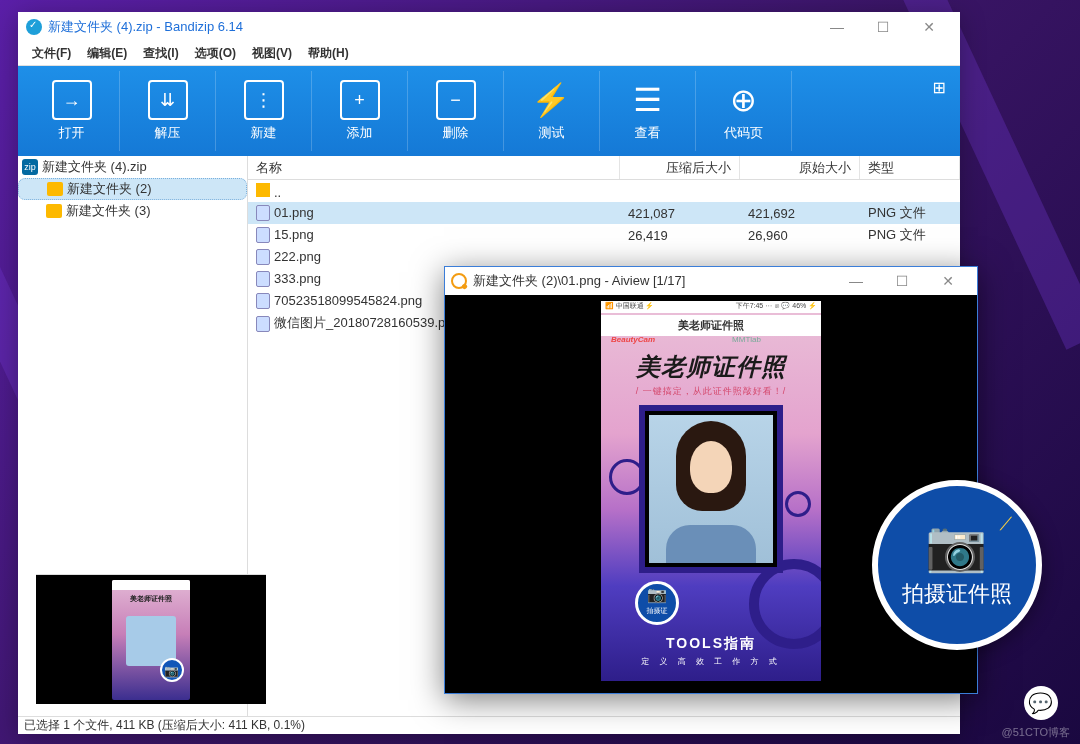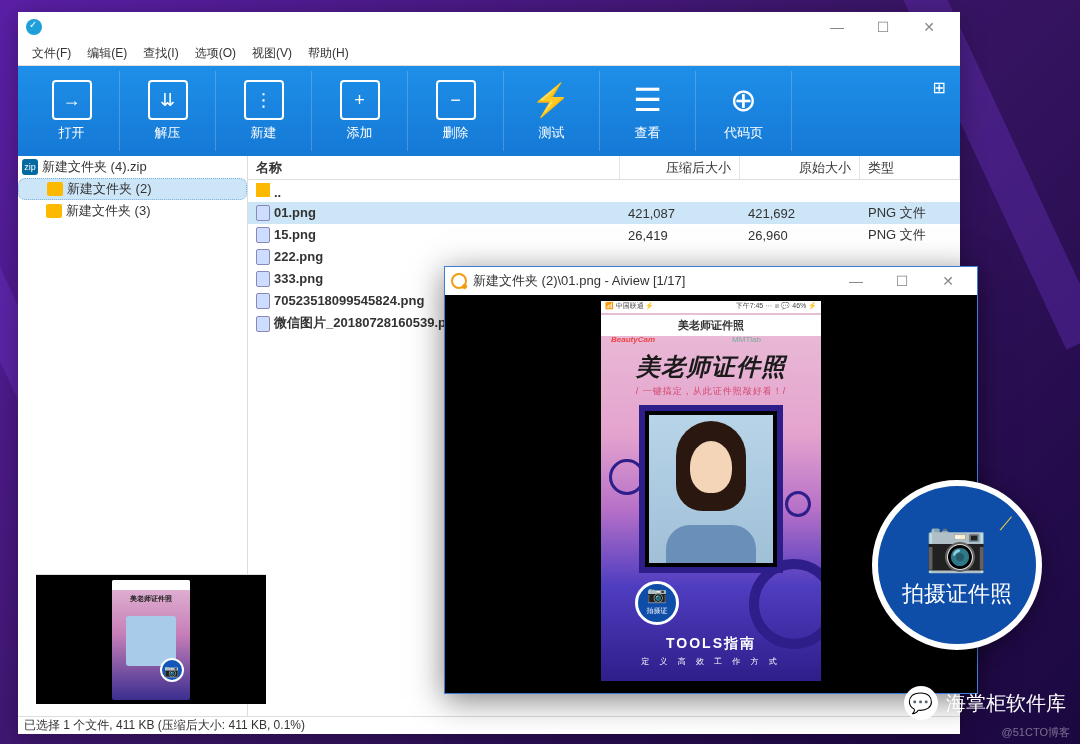--- a/index.html
+++ b/index.html
@@ -6,39 +6,39 @@
 body { width:1080px; height:744px; background:linear-gradient(135deg,#5b1fa8 0%,#3a1566 50%,#1a0840 100%); position:relative; overflow:hidden; }
 .bg-shape { position:absolute; width:40px; height:400px; background:rgba(120,60,220,0.3); transform:rotate(-25deg); }
 .bg1{left:20px;top:200px}.bg2{right:60px;top:-40px}
 .main-window{position:absolute;left:18px;top:12px;width:942px;height:722px;background:#fff;box-shadow:0 4px 24px rgba(0,0,0,0.3);}
 .titlebar{height:30px;background:#fff;display:flex;align-items:center;padding:0 8px;color:#1e6fd9;font-size:13px;}
 .app-icon{width:16px;height:16px;background:#1e9fd9;border-radius:50%;margin-right:6px;position:relative;}
 .app-icon::after{content:"✓";color:#fff;font-size:10px;position:absolute;left:3px;top:0px;}
 .win-controls{margin-left:auto;display:flex;}
 .win-btn{width:46px;height:30px;text-align:center;line-height:30px;color:#888;font-size:14px;}
 .menubar{height:24px;padding:0 8px;display:flex;gap:4px;align-items:center;font-size:12px;color:#333;background:#fff;border-bottom:1px solid #e0e0e0;}
-.menubar span{padding:2px 6px;}
+.menubar span{padding:2px 6px;font-weight:bold;}
 .toolbar{height:90px;background:linear-gradient(#1e8fe8,#1579d6);display:flex;align-items:center;padding:0 6px;position:relative;}
 .tool-btn{width:96px;height:80px;display:flex;flex-direction:column;align-items:center;justify-content:center;color:#fff;border-right:1px solid rgba(255,255,255,0.2);}
 .tool-btn:last-child{border-right:none;}
 .tool-icon{width:40px;height:40px;border:2px solid #fff;border-radius:4px;margin-bottom:4px;display:flex;align-items:center;justify-content:center;font-size:18px;}
 .tool-icon.noborder{border:none;font-size:32px;}
 .tool-label{font-size:13px;}
 .grid-icon{position:absolute;right:14px;top:12px;color:#fff;font-size:16px;}
 .content-split{display:flex;height:calc(100% - 30px - 24px - 90px - 18px);}
 .tree-panel{width:230px;border-right:1px solid #ddd;font-size:13px;color:#333;background:#fff;}
 .tree-row{display:flex;align-items:center;height:22px;padding-left:4px;}
 .tree-row .folder-icon{width:16px;height:14px;background:#fdb900;border-radius:2px;margin-right:4px;display:inline-block;}
 .tree-row.root .zip-icon{width:16px;height:16px;background:#0369a1;border-radius:3px;color:#fff;font-size:9px;text-align:center;line-height:16px;margin-right:4px;}
 .tree-row.selected{background:#cde6f7;border:1px dotted #7ab0dd;}
 .tree-sub{padding-left:28px;border-radius:7px;}
 .list-panel{flex:1;font-size:13px;color:#333;overflow:hidden;}
 .list-header{display:flex;border-bottom:1px solid #ddd;height:24px;align-items:center;color:#333;}
 .list-header div{padding:0 8px;border-right:1px solid #e4e4e4;height:100%;display:flex;align-items:center;}
-.col-name{flex:1;min-width:280px;font-weight:bold;}
+.col-name{flex:1;min-width:280px;}
 .col-csize,.col-osize{width:120px;justify-content:flex-end;}
 .col-type{width:100px;}
 .list-body{overflow:auto;}
 .list-row{display:flex;height:22px;align-items:center;}
 .list-row.selected{background:#cde6f7;}
 .list-row div{padding:0 8px;}
 .file-icon{width:14px;height:16px;border:1px solid #88b;background:#cdf;display:inline-block;margin-right:4px;vertical-align:middle;border-radius:2px;}
 .up-icon{width:14px;height:14px;background:#fdb900;display:inline-block;margin-right:4px;}
 .preview-panel{position:absolute;left:18px;bottom:30px;width:230px;height:130px;border-top:1px solid #ddd;background:#000;display:flex;align-items:center;justify-content:center;}
 .preview-thumb{width:78px;height:120px;background:linear-gradient(180deg,#e3b8d5 0%,#c77fb8 45%,#3b2e8f 100%);border-radius:2px;position:relative;overflow:hidden;}
@@ -85,20 +85,21 @@
 </style>
 </head>
 <body>
 
 <div class="bg-shape bg1"></div>
 <div class="bg-shape bg2"></div>
 
 <div class="main-window">
   <div class="titlebar">
     <span class="app-icon"></span>
+    <span>新建文件夹 (4).zip - Bandizip 6.14</span>
     <div class="win-controls">
       <div class="win-btn">—</div>
       <div class="win-btn">☐</div>
       <div class="win-btn">✕</div>
     </div>
   </div>
   <div class="menubar">
     <span>文件(F)</span>
     <span>编辑(E)</span>
     <span>查找(I)</span>
@@ -264,15 +265,14 @@
 </div>
 
 <div class="big-cam-btn">
   <span class="spark">⟋</span>
   <div class="cam-svg">📷</div>
   <div class="cam-label">拍摄证件照</div>
 </div>
 
 <div class="wechat">
   <div class="wicon">💬</div>
-  <span>海掌柜软件库</span>
 </div>
 <div class="watermark">@51CTO博客</div>
 
 </body></html>

